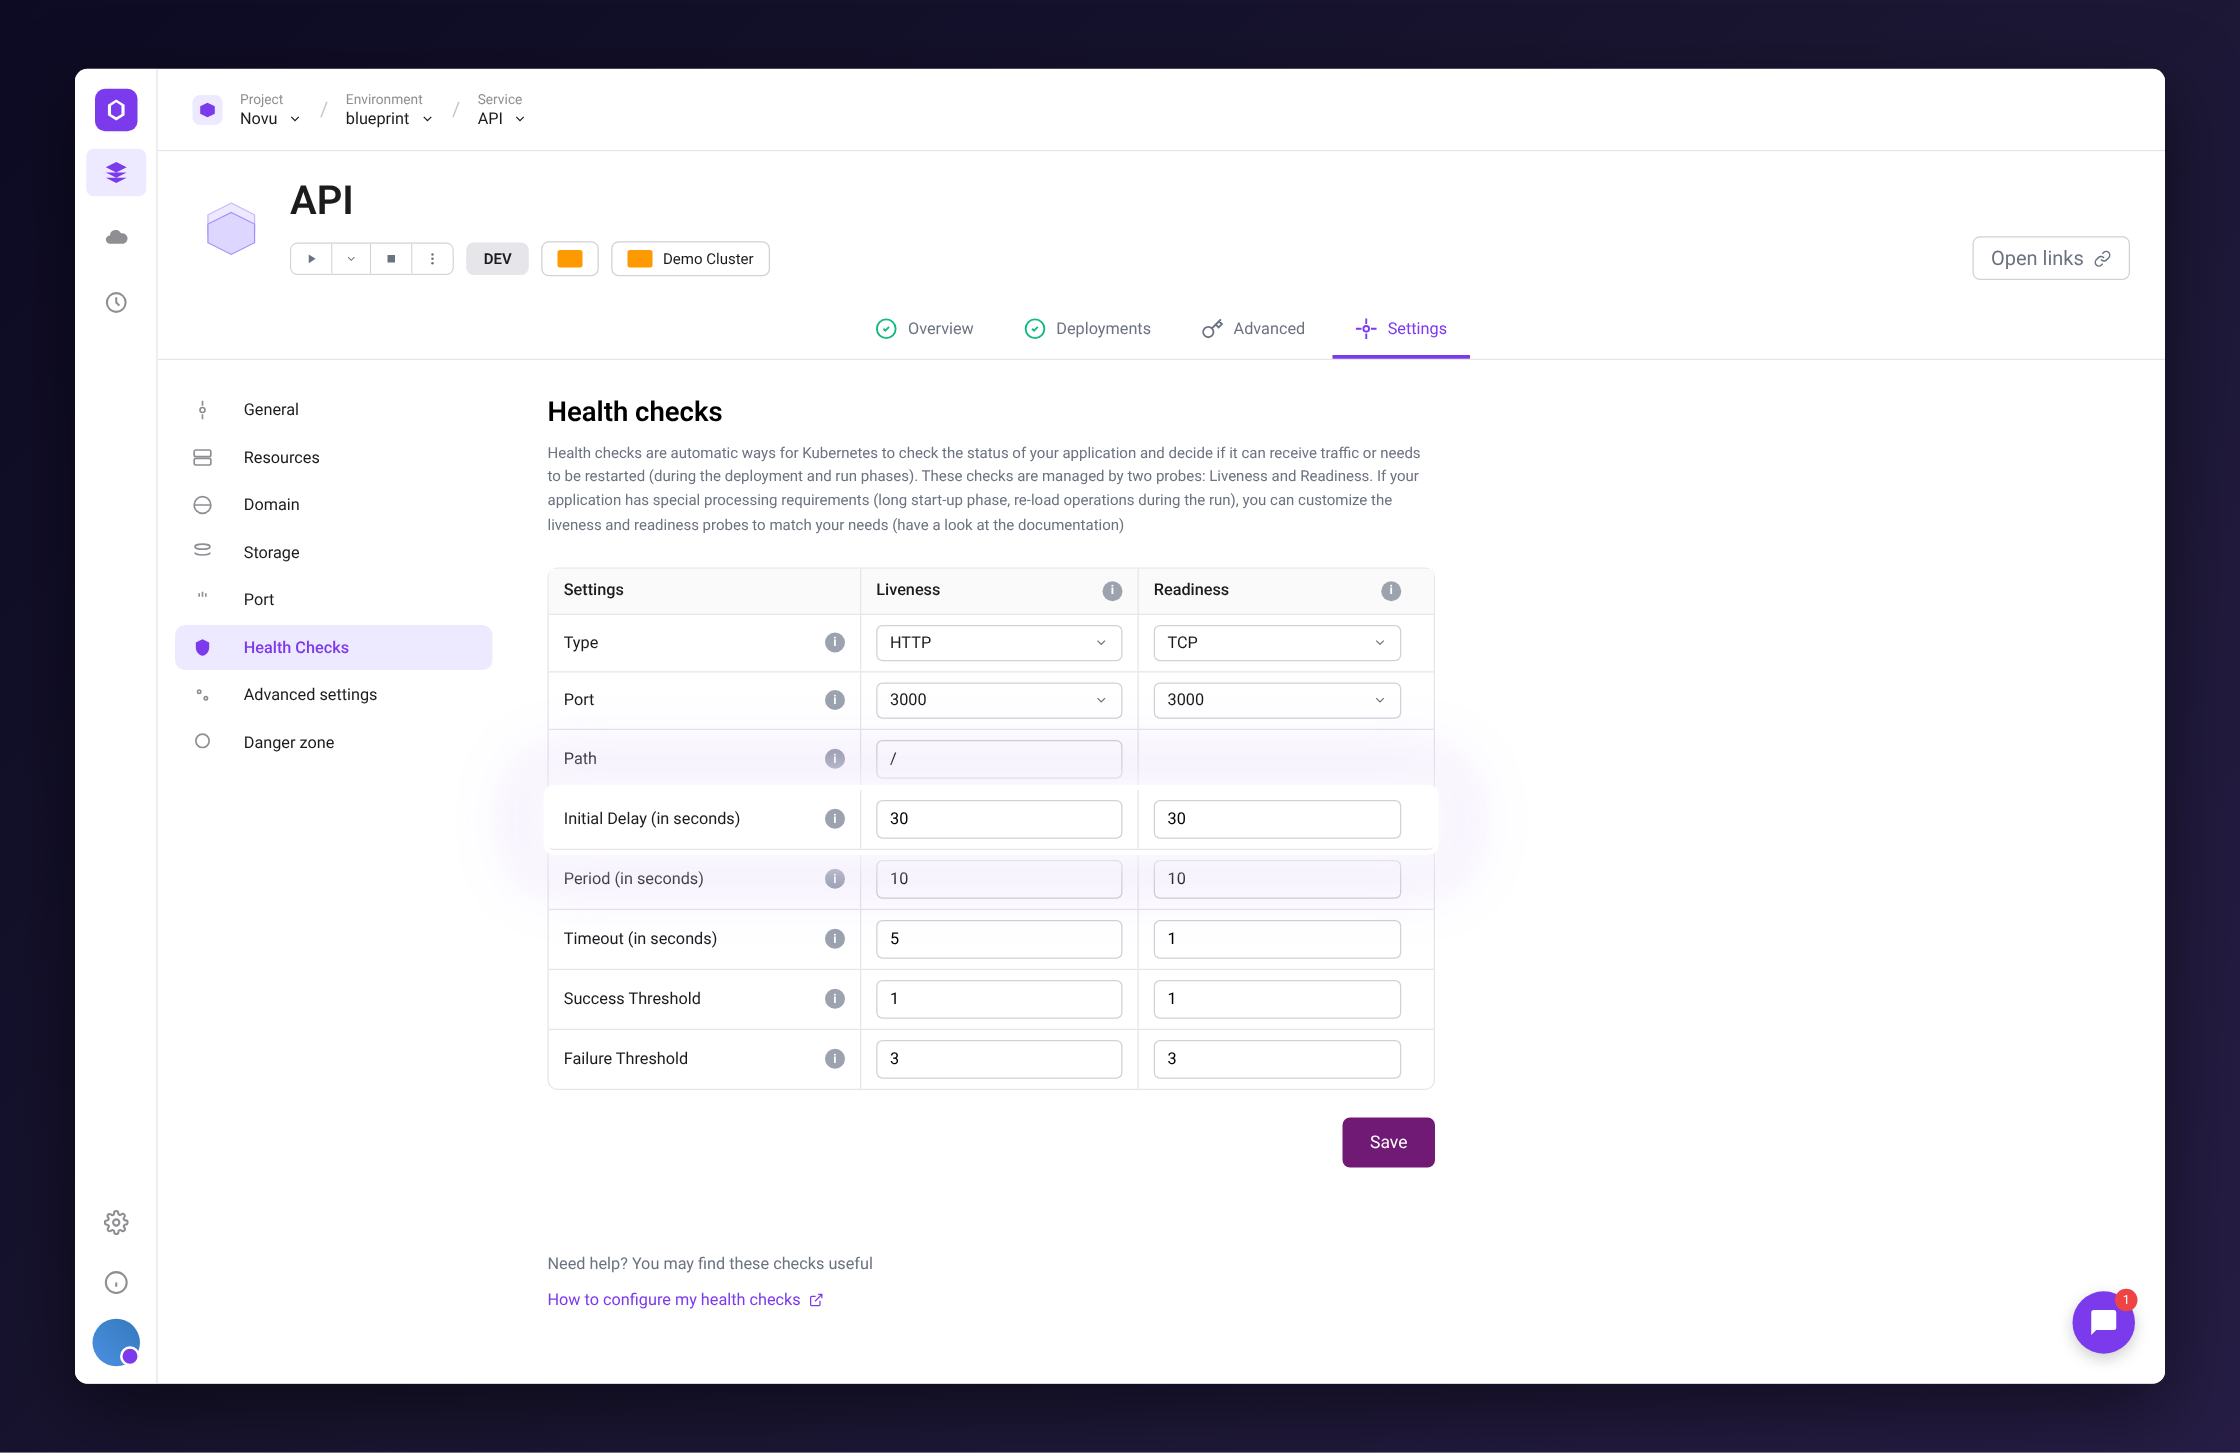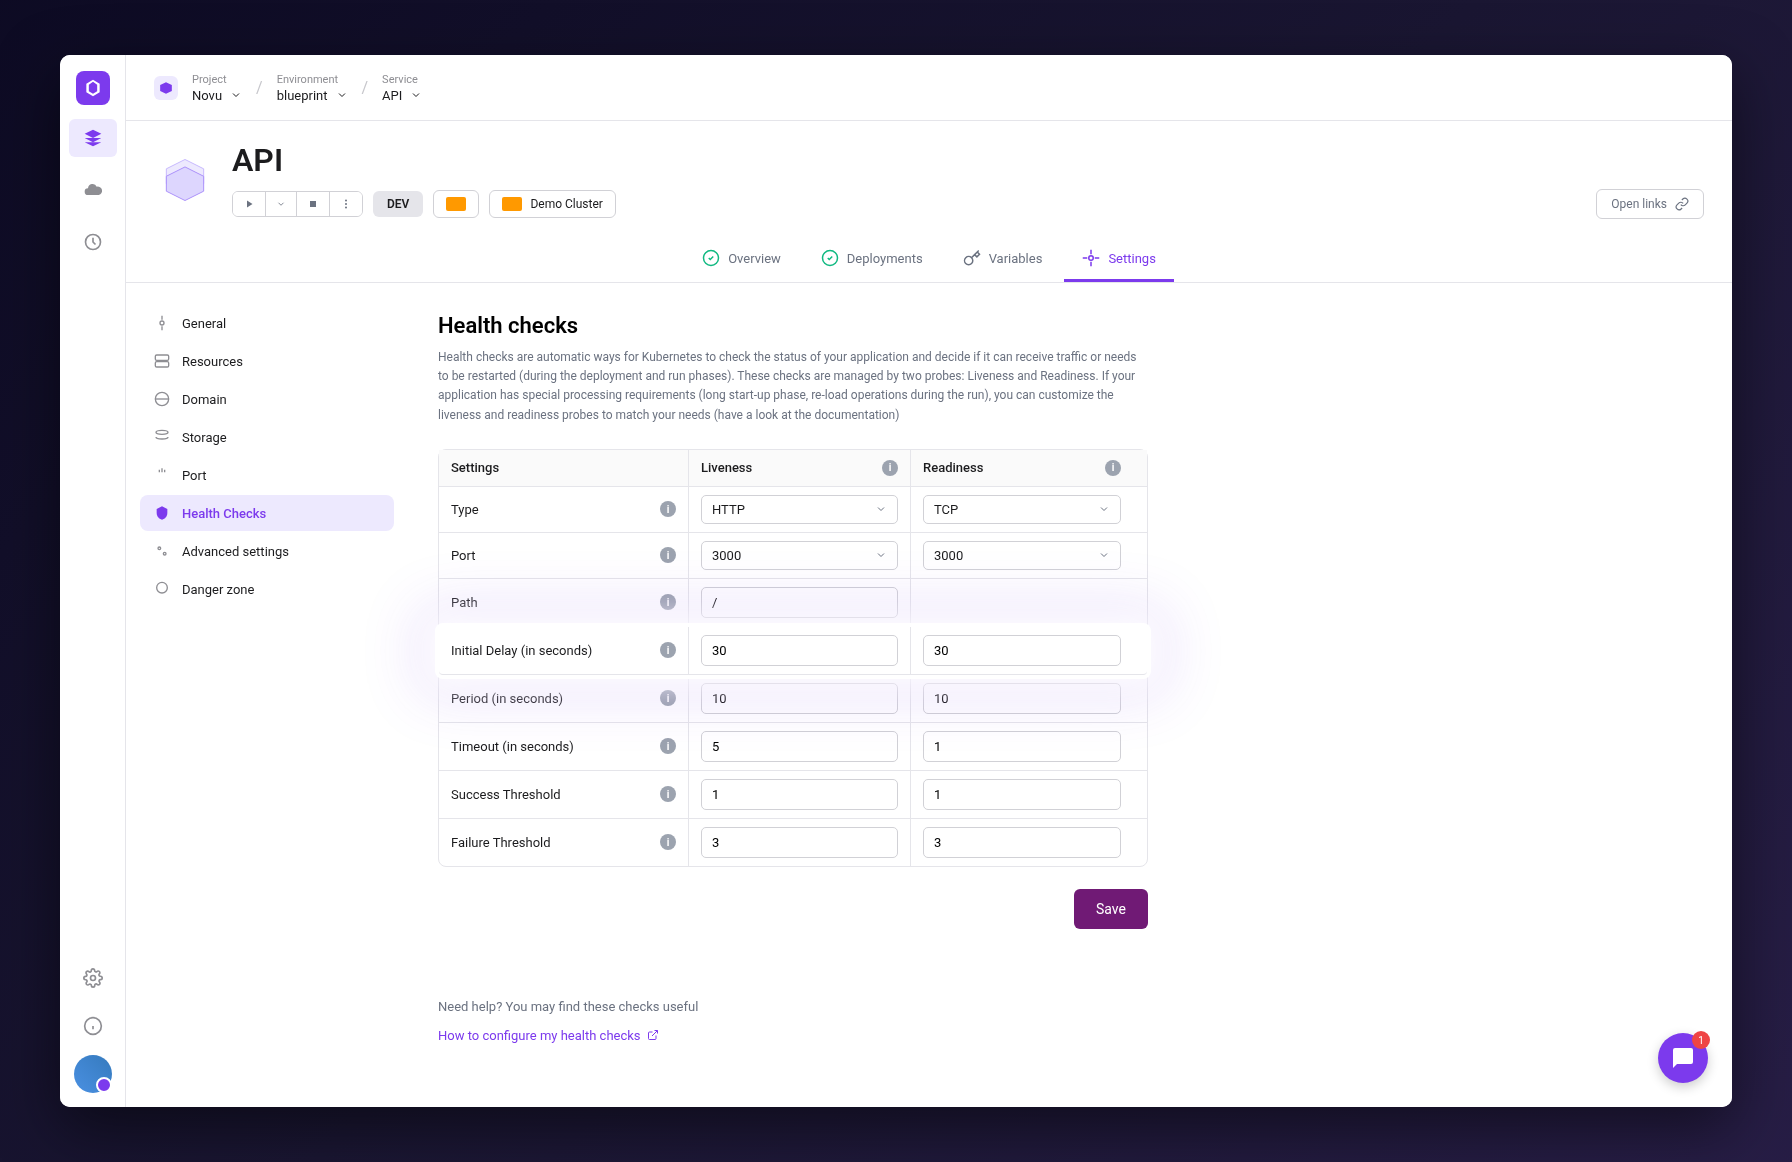--- a/index.html
+++ b/index.html
@@ -30,29 +30,29 @@
 .service-icon svg { width: 56px; height: 56px; }
 .service-title { font-size: 32px; font-weight: 600; color: #1c1c1e; }
 .actions-row { display: flex; align-items: center; gap: 10px; }
 .btn-group { display: flex; border: 1px solid #d1d1d6; border-radius: 6px; overflow: hidden; }
 .btn-group button { background: #fff; border: none; border-right: 1px solid #d1d1d6; padding: 6px 10px; cursor: pointer; color: #6b7280; display: flex; align-items: center; }
 .btn-group button:last-child { border-right: none; }
 .badge-dev { background: #e5e5ea; color: #1c1c1e; padding: 6px 14px; border-radius: 6px; font-size: 12px; font-weight: 600; }
 .cloud-badge { display: flex; align-items: center; gap: 8px; border: 1px solid #d1d1d6; padding: 6px 12px; border-radius: 6px; font-size: 12px; color: #1c1c1e; }
 .aws-icon { width: 20px; height: 14px; background: #ff9900; border-radius: 2px; }
 .cluster-badge { display: flex; align-items: center; gap: 8px; border: 1px solid #d1d1d6; padding: 6px 12px; border-radius: 6px; font-size: 12px; color: #1c1c1e; }
-.open-links { margin-left: auto; display: flex; align-items: center; gap: 8px; border: 1px solid #d1d1d6; padding: 7px 14px; border-radius: 6px; font-size: 12px; color: #6b7280; }
+.open-links { margin-left: auto; display: flex; align-items: center; gap: 8px; border: 1px solid #d1d1d6; padding: 7px 14px; border-radius: 6px; font-size: 16px; color: #6b7280; }
 .tabs { display: flex; gap: 4px; justify-content: center; }
 .tab { display: flex; align-items: center; gap: 8px; padding: 12px 18px; font-size: 13px; color: #6b7280; cursor: pointer; border-bottom: 3px solid transparent; }
 .tab.active { color: #7c3aed; border-bottom-color: #7c3aed; }
 .tab svg { width: 18px; height: 18px; }
 .tab-ok { color: #10b981; }
 .content { flex: 1; display: flex; overflow: auto; background: #fff; }
 .settings-nav { width: 282px; padding: 22px 14px; border-right: none; }
-.settings-nav-item { display: flex; align-items: center; gap: 12px; padding: 10px 14px; font-size: 13px; color: #1c1c1e; border-radius: 8px; cursor: pointer; margin-bottom: 2px; }
+.settings-nav-item { display: flex; align-items: center; gap: 25px; padding: 10px 14px; font-size: 13px; color: #1c1c1e; border-radius: 8px; cursor: pointer; margin-bottom: 2px; }
 .settings-nav-item.active { background: #ede9fe; color: #7c3aed; font-weight: 500; }
 .settings-nav-item svg { width: 16px; height: 16px; color: #8e8e93; }
 .settings-nav-item.active svg { color: #7c3aed; }
 .panel { flex: 1; padding: 30px 0 30px 30px; max-width: 740px; }
 .panel h2 { font-size: 22px; font-weight: 600; margin-bottom: 10px; }
 .panel .desc { font-size: 12px; color: #6b7280; line-height: 1.6; margin-bottom: 24px; max-width: 700px; }
 .hc-table { border: 1px solid #e5e5ea; border-radius: 8px; overflow: visible; }
 .hc-row { display: flex; border-bottom: 1px solid #e5e5ea; }
 .hc-row:last-child { border-bottom: none; }
 .hc-row.header { background: #fafafa; }
@@ -225,21 +225,21 @@
             <svg class="tab-ok" viewBox="0 0 24 24" fill="none" stroke="currentColor" stroke-width="2">
               <circle cx="12" cy="12" r="10"></circle>
               <path d="M9 12l2 2 4-4"></path>
             </svg>
             <span>Deployments</span>
           </div>
         <div class="tab">
             <svg viewBox="0 0 24 24" fill="none" stroke="currentColor" stroke-width="2">
               <path d="M21 2l-2 2m-7.61 7.61a5.5 5.5 0 11-7.778 7.778 5.5 5.5 0 017.777-7.777zm0 0L15.5 7.5m0 0l3 3L22 7l-3-3m-3.5 3.5L19 4"></path>
             </svg>
-            <span>Variables</span>
+            <span>Advanced</span>
           </div>
         <div class="tab active">
             <svg viewBox="0 0 24 24" fill="none" stroke="currentColor" stroke-width="2">
               <circle cx="12" cy="12" r="3"></circle>
               <path d="M12 1v6m0 10v6m11-11h-6M7 12H1"></path>
             </svg>
             <span>Settings</span>
           </div>
       </div>
     </div>

